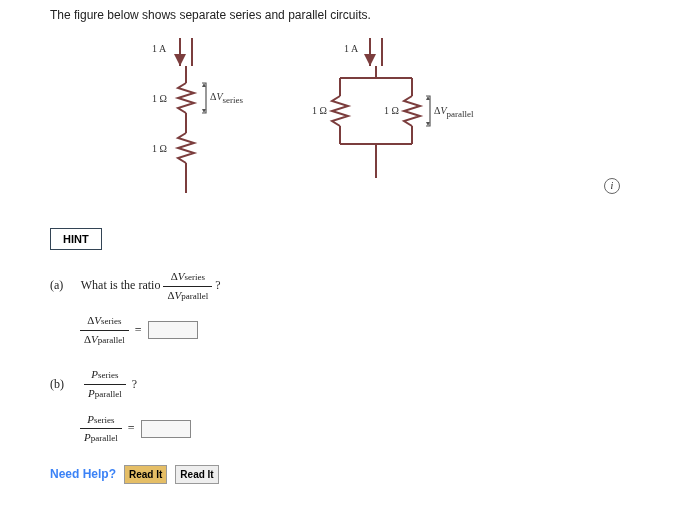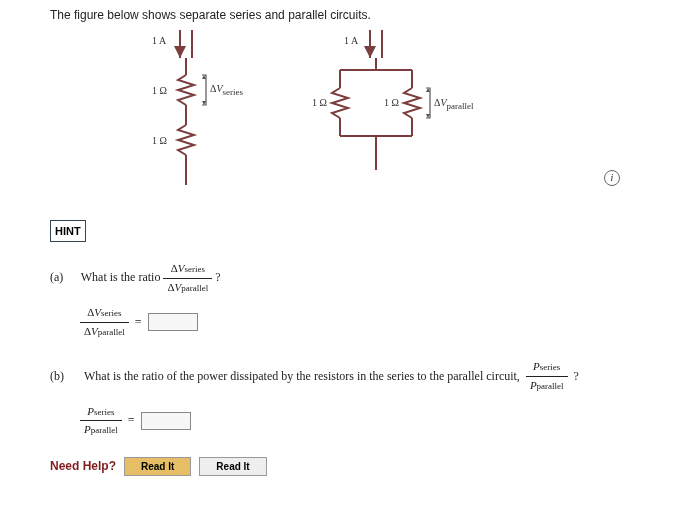--- a/index.html
+++ b/index.html
@@ -5,21 +5,21 @@
   * { box-sizing: border-box; }
   body {
     margin: 0;
     padding: 8px 0 20px 50px;
     font-family: Arial, Helvetica, sans-serif;
     font-size: 12px;
     color: #222;
     background: #fff;
     width: 700px;
   }
-  .intro { margin-bottom: 8px; }
+  .intro { margin-bottom: 16px; }
   .figure-area {
     display: flex;
     gap: 50px;
     margin-left: 80px;
     margin-bottom: 20px;
     align-items: flex-end;
     position: relative;
   }
   .info-circle {
     position: absolute;
@@ -32,21 +32,21 @@
     font-family: Georgia, serif;
     font-size: 10px;
     text-align: center;
     line-height: 14px;
   }
   .hint-btn {
     border: 1px solid #345;
     background: #fff;
     font-weight: bold;
     font-size: 11px;
-    padding: 4px 4px;
+    padding: 4px 12px;
     margin-bottom: 18px;
     display: inline-block;
     font-family: Arial, sans-serif;
   }
   .part {
     margin-bottom: 18px;
     font-family: Liberation Serif, serif;
     line-height: 1.6;
   }
   .part .label { display: inline-block; width: 28px; }
@@ -77,30 +77,30 @@
     border: 1px solid #888;
     background: #f7f7f7;
   }
   .need-help-row {
     display: flex;
     align-items: center;
     gap: 8px;
     margin-top: 16px;
   }
   .need-help {
-    color: #7f1d1d;
+    color: #3b82f6;
     font-weight: bold;
     font-size: 12px;
   }
   .help-btn {
     background: #e5be66;
     border: 1px solid #999;
     font-size: 10px;
     font-weight: bold;
-    padding: 3px 16px;
+    padding: 3px 4px;
   }
   .help-btn.alt { background: #eee; }
   
   svg { display: block; }
   .wire { stroke: #7b3d3d; stroke-width: 2; fill: none; }
   .arrowhead { fill: #7b3d3d; }
   .bracket { stroke: #555; stroke-width: 1.2; fill: none; }
   .clabel { font-family: Georgia, serif; font-size: 10px; fill: #333; }
   .part-b-wrap { display: flex; align-items: center; gap: 6px; flex-wrap: nowrap;}
   .it { font-style: italic; }
@@ -186,21 +186,20 @@
       <span class="den">Δ<span class="it">V</span><span class="sub">parallel</span></span>
     </span>
     <span>=</span>
     <span class="ans-input"></span>
   </div>
 </div>
 
 <div class="part">
   <div class="part-b-wrap">
     <span class="label">(b)</span>
-    <span>What is the ratio of the power dissipated by the resistors in the series to the parallel circuit,</span>
     <span class="frac">
       <span class="num"><span class="it">P</span><span class="sub">series</span></span>
       <span class="den"><span class="it">P</span><span class="sub">parallel</span></span>
     </span>
     <span>?</span>
   </div>
 
   <div class="answer-row">
     <span class="frac">
       <span class="num"><span class="it">P</span><span class="sub">series</span></span>

